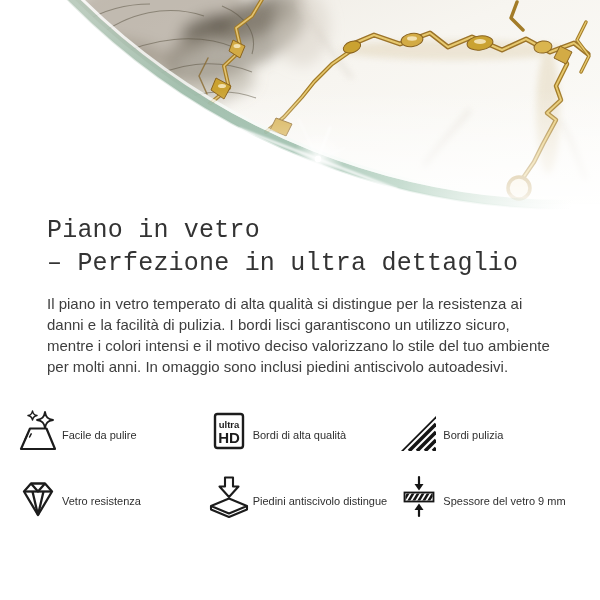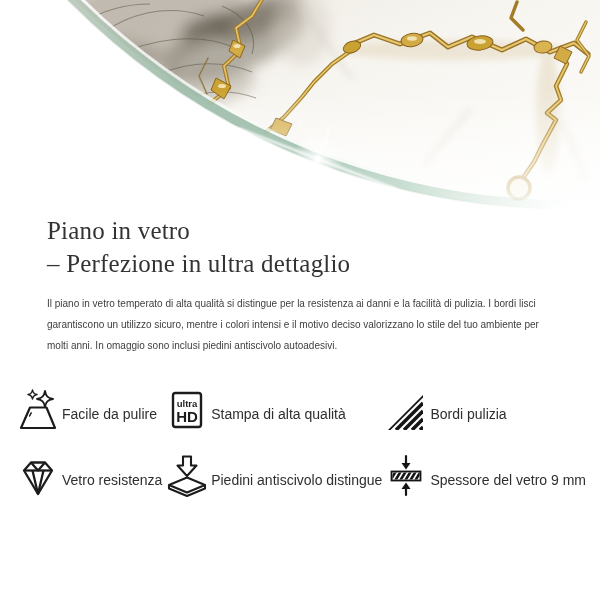--- a/index.html
+++ b/index.html
@@ -8,42 +8,42 @@
     background:#ffffff;
     font-family:"Liberation Sans","DejaVu Sans",sans-serif;
     color:#3e3e3e;
   }
   .page{width:600px;height:600px;position:relative;background:#fff}
   .hero{width:600px;height:212px;overflow:hidden}
   .hero svg{display:block}
   .content{padding:0 47px}
   h1.title{
     margin:2px 0 0;
-    font-family:Liberation Serif, serif;
+    font-family:Liberation Mono, monospace;
     font-weight:400;
     font-size:25px;line-height:33px;
     color:#333333;letter-spacing:.2px;
   }
   p.desc{
     margin:13px 0 0;
-    font-size:10px;line-height:21px;
+    font-size:15px;line-height:21px;
     color:#3e3e3e;max-width:508px;
   }
   .features{
     margin-top:30px;
     padding:0 14px;
     display:grid;
     grid-template-columns:repeat(3,1fr);
     row-gap:20px;
   }
   .feature{display:flex;flex-direction:row;align-items:center}
   .icon-box{height:46px;display:flex;align-items:flex-end;justify-content:center}
   .feature .label{
     margin-top:10px;
-    font-size:14px;line-height:14px;
+    font-size:11px;line-height:14px;
     color:#2f2f2f;text-align:center;white-space:nowrap;
   }
   .icn{display:block}
 </style>
 </head>
 <body>
 
 <div class="page">
 
   <div class="hero">
@@ -212,21 +212,21 @@
     </div>
 
     <div class="feature">
       <div class="icon-box">
         <svg class="icn" width="48" height="44" viewBox="0 0 48 44">
           <rect x="10" y="5" width="28" height="34" rx="2.5" fill="none" stroke="#1c1c1c" stroke-width="2.4"></rect>
           <text x="24" y="18.5" text-anchor="middle" font-family="Liberation Sans, sans-serif" font-size="9.5" font-weight="bold" fill="#1c1c1c">ultra</text>
           <text x="24" y="33.5" text-anchor="middle" font-family="Liberation Sans, sans-serif" font-size="15" font-weight="bold" fill="#1c1c1c">HD</text>
         </svg>
       </div>
-      <div class="label">Stampa di alta qualità</div>
+      <div class="label">Bordi di alta qualità</div>
     </div>
 
     <div class="feature">
       <div class="icon-box">
         <svg class="icn" width="48" height="44" viewBox="0 0 48 44">
           <defs>
               <clipPath id="triClip">
                 <polygon points="6,42 41,7 41,42"></polygon>
               </clipPath>
             </defs>

